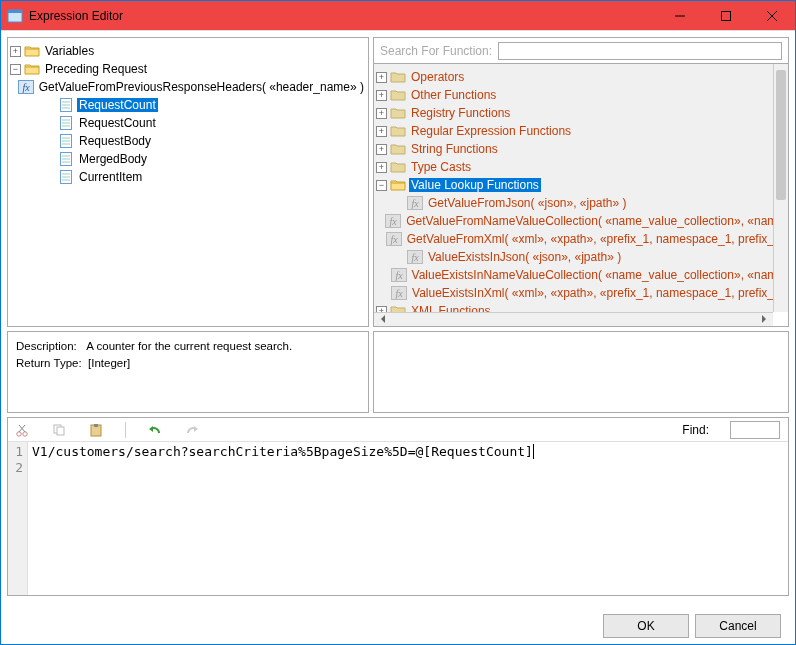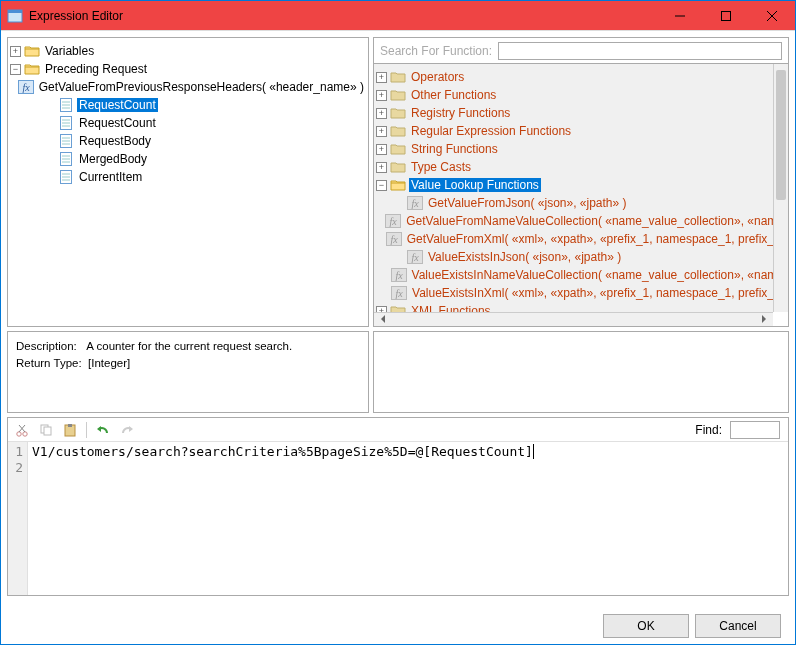--- a/index.html
+++ b/index.html
@@ -93,21 +93,21 @@
 .desc-row { display:flex; gap:4px; height: 82px; }
 .desc-left { flex: 0 0 362px; border:1px solid #aaa; padding: 6px 8px; background:#fff; }
 .desc-right { flex:1; border:1px solid #aaa; background:#fff; }
 .desc-left .dl { font-size: 11.5px; line-height: 17px; }
 .desc-left .dl b { font-weight: normal; }
 
 .editor-panel {
   flex: 1; border:1px solid #aaa; background:#fff; display:flex; flex-direction:column;
 }
 .editor-toolbar {
-  height: 24px; display:flex; align-items:center; padding: 0 4px; gap:4px; border-bottom:1px solid #e0e0e0;
+  height: 24px; display:flex; align-items:center; padding: 0 4px; gap:17px; border-bottom:1px solid #e0e0e0;
 }
 .tbtn { width:20px; height:20px; display:flex; align-items:center; justify-content:center; }
 .tbtn.sep { width:1px; background:#ccc; margin:0 2px; height:16px; }
 .editor-toolbar .findlbl { margin-left:auto; margin-right:4px; font-size:12px; }
 .editor-toolbar input { width: 50px; height:18px; border:1px solid #aaa; margin-right: 4px; }
 .editor-body { flex:1; display:flex; font-family: Consolas, monospace; font-size: 13px; }
 .gutter { width: 20px; background:#f0f0f0; color:#888; text-align:right; padding:2px 4px 0 0; border-right:1px solid #e0e0e0; }
 .gutter div { height: 16px; }
 .code { flex:1; padding:2px 4px; white-space: pre; }
 .code .caret { border-right: 1px solid #000; animation: blink 1s steps(1) infinite; }

